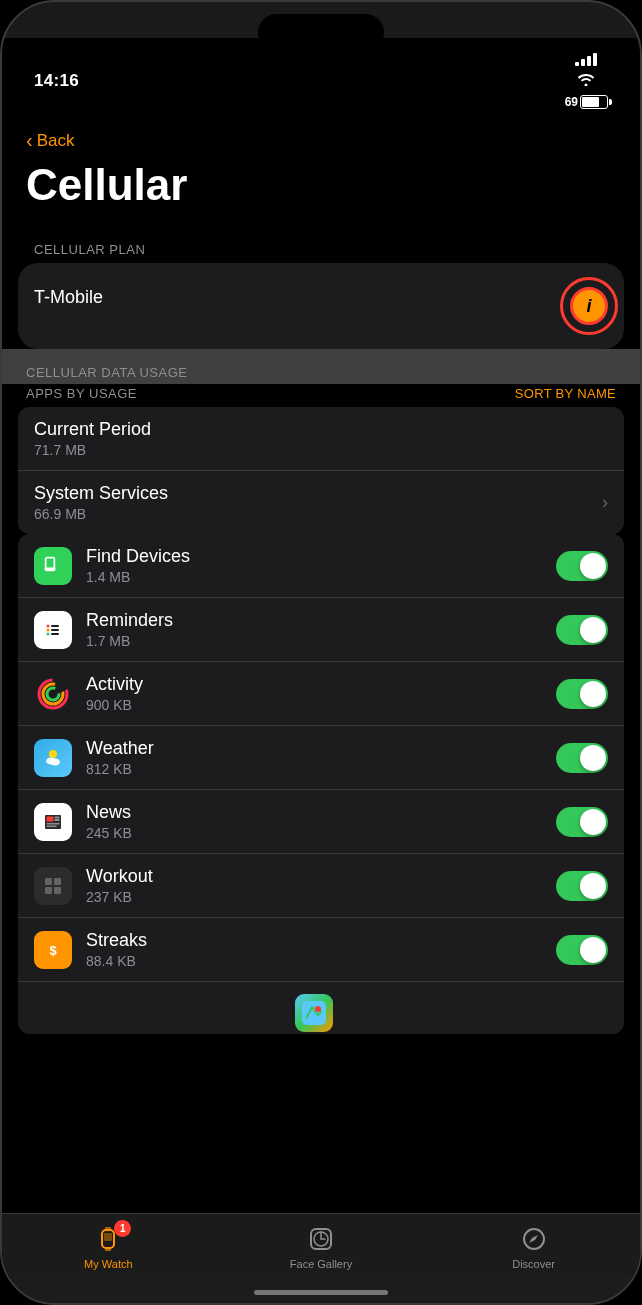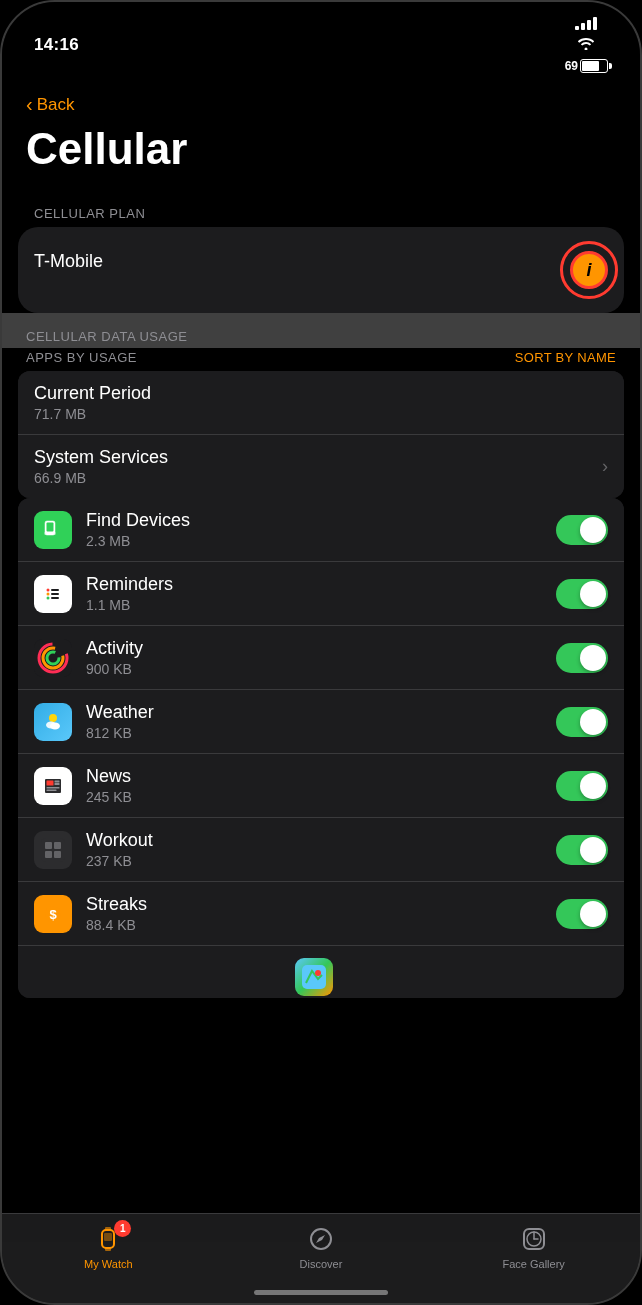--- a/index.html
+++ b/index.html
@@ -23,20 +23,21 @@
       border: 2px solid #3a3a3a;
     }
 
     
     .status-bar {
       display: flex;
       justify-content: space-between;
       align-items: center;
       padding: 14px 32px 8px;
       background: #000;
+      margin-top: 36px;
     }
 
     .status-time {
       color: #fff;
       font-size: 17px;
       font-weight: 600;
       letter-spacing: 0.3px;
     }
 
     .status-icons {
@@ -542,40 +543,40 @@
         <div class="app-icon find-devices-icon">
           <svg width="24" height="24" viewBox="0 0 24 24" fill="none">
             <rect x="4" y="3" width="10" height="14" rx="2" fill="white" stroke="white" stroke-width="0.5"></rect>
             <rect x="5.5" y="4.5" width="7" height="9" rx="1" fill="#30D158"></rect>
             <circle cx="9" cy="15.5" r="1" fill="white"></circle>
             <rect x="3" y="14" width="12" height="3" rx="1" fill="white" opacity="0.3"></rect>
           </svg>
         </div>
         <div class="row-text-block">
           <div class="row-title">Find Devices</div>
-          <div class="row-subtitle">2.3 MB</div>
+          <div class="row-subtitle">1.4 MB</div>
         </div>
         <div class="toggle"></div>
       </div>
 
       <div class="list-row">
         <div class="app-icon reminders-icon">
           <svg width="24" height="24" viewBox="0 0 24 24">
             <rect width="24" height="24" rx="5" fill="white"></rect>
             <circle cx="7" cy="8" r="1.5" fill="#FF3B30"></circle>
             <circle cx="7" cy="12" r="1.5" fill="#FF9500"></circle>
             <circle cx="7" cy="16" r="1.5" fill="#34C759"></circle>
             <rect x="10" y="7" width="8" height="2" rx="1" fill="#1C1C1E"></rect>
             <rect x="10" y="11" width="8" height="2" rx="1" fill="#1C1C1E"></rect>
             <rect x="10" y="15" width="8" height="2" rx="1" fill="#1C1C1E"></rect>
           </svg>
         </div>
         <div class="row-text-block">
           <div class="row-title">Reminders</div>
-          <div class="row-subtitle">1.1 MB</div>
+          <div class="row-subtitle">1.7 MB</div>
         </div>
         <div class="toggle"></div>
       </div>
 
       <div class="list-row">
         <div class="app-icon activity-icon">
           <svg width="38" height="38" viewBox="0 0 38 38">
             <rect width="38" height="38" rx="9" fill="#1C1C1E"></rect>
             <circle cx="19" cy="19" r="14" fill="none" stroke="#FF2D55" stroke-width="3" stroke-dasharray="70 18" stroke-dashoffset="5"></circle>
             <circle cx="19" cy="19" r="10" fill="none" stroke="#FF9500" stroke-width="3" stroke-dasharray="52 11" stroke-dashoffset="3"></circle>
@@ -686,35 +687,35 @@
           </svg>
         </div>
         <div class="badge">1</div>
       </div>
       <span class="tab-label tab-label-active">My Watch</span>
     </div>
 
     <div class="tab-item">
       <div class="tab-icon">
         <svg width="28" height="28" viewBox="0 0 28 28">
-          <circle cx="14" cy="14" r="10" fill="none" stroke="#8E8E93" stroke-width="2"></circle>
-          <polygon points="18,10 12,13 9,18 15,15" fill="#8E8E93"></polygon>
-        </svg>
-      </div>
-      <span class="tab-label tab-label-inactive">Discover</span>
-    </div>
-
-    <div class="tab-item">
-      <div class="tab-icon">
-        <svg width="28" height="28" viewBox="0 0 28 28">
           <rect x="4" y="4" width="20" height="20" rx="5" fill="none" stroke="#8E8E93" stroke-width="2"></rect>
           <circle cx="14" cy="14" r="7" fill="none" stroke="#8E8E93" stroke-width="1.5"></circle>
           <line x1="14" y1="7" x2="14" y2="14" stroke="#8E8E93" stroke-width="1.5" stroke-linecap="round"></line>
           <line x1="14" y1="14" x2="18" y2="14" stroke="#8E8E93" stroke-width="1.5" stroke-linecap="round"></line>
         </svg>
       </div>
       <span class="tab-label tab-label-inactive">Face Gallery</span>
     </div>
 
+    <div class="tab-item">
+      <div class="tab-icon">
+        <svg width="28" height="28" viewBox="0 0 28 28">
+          <circle cx="14" cy="14" r="10" fill="none" stroke="#8E8E93" stroke-width="2"></circle>
+          <polygon points="18,10 12,13 9,18 15,15" fill="#8E8E93"></polygon>
+        </svg>
+      </div>
+      <span class="tab-label tab-label-inactive">Discover</span>
+    </div>
+
     <div class="home-indicator"></div>
   </div>
 
 </div>
 
 </body></html>

